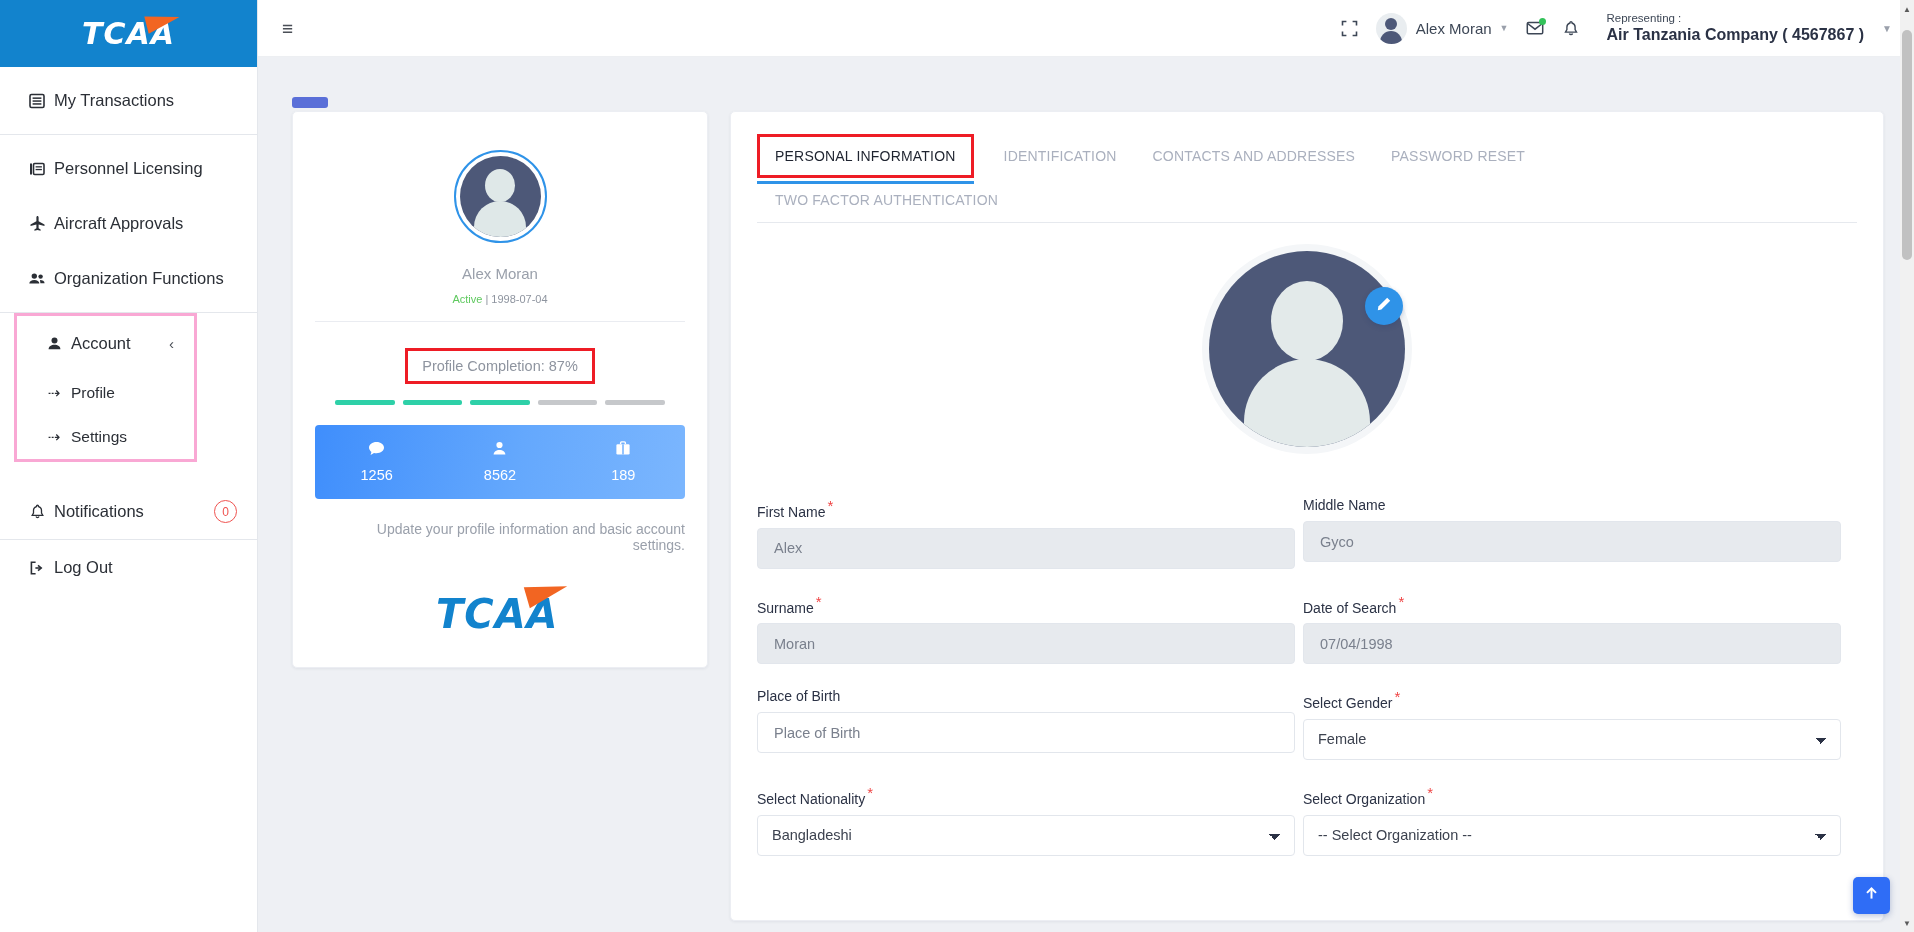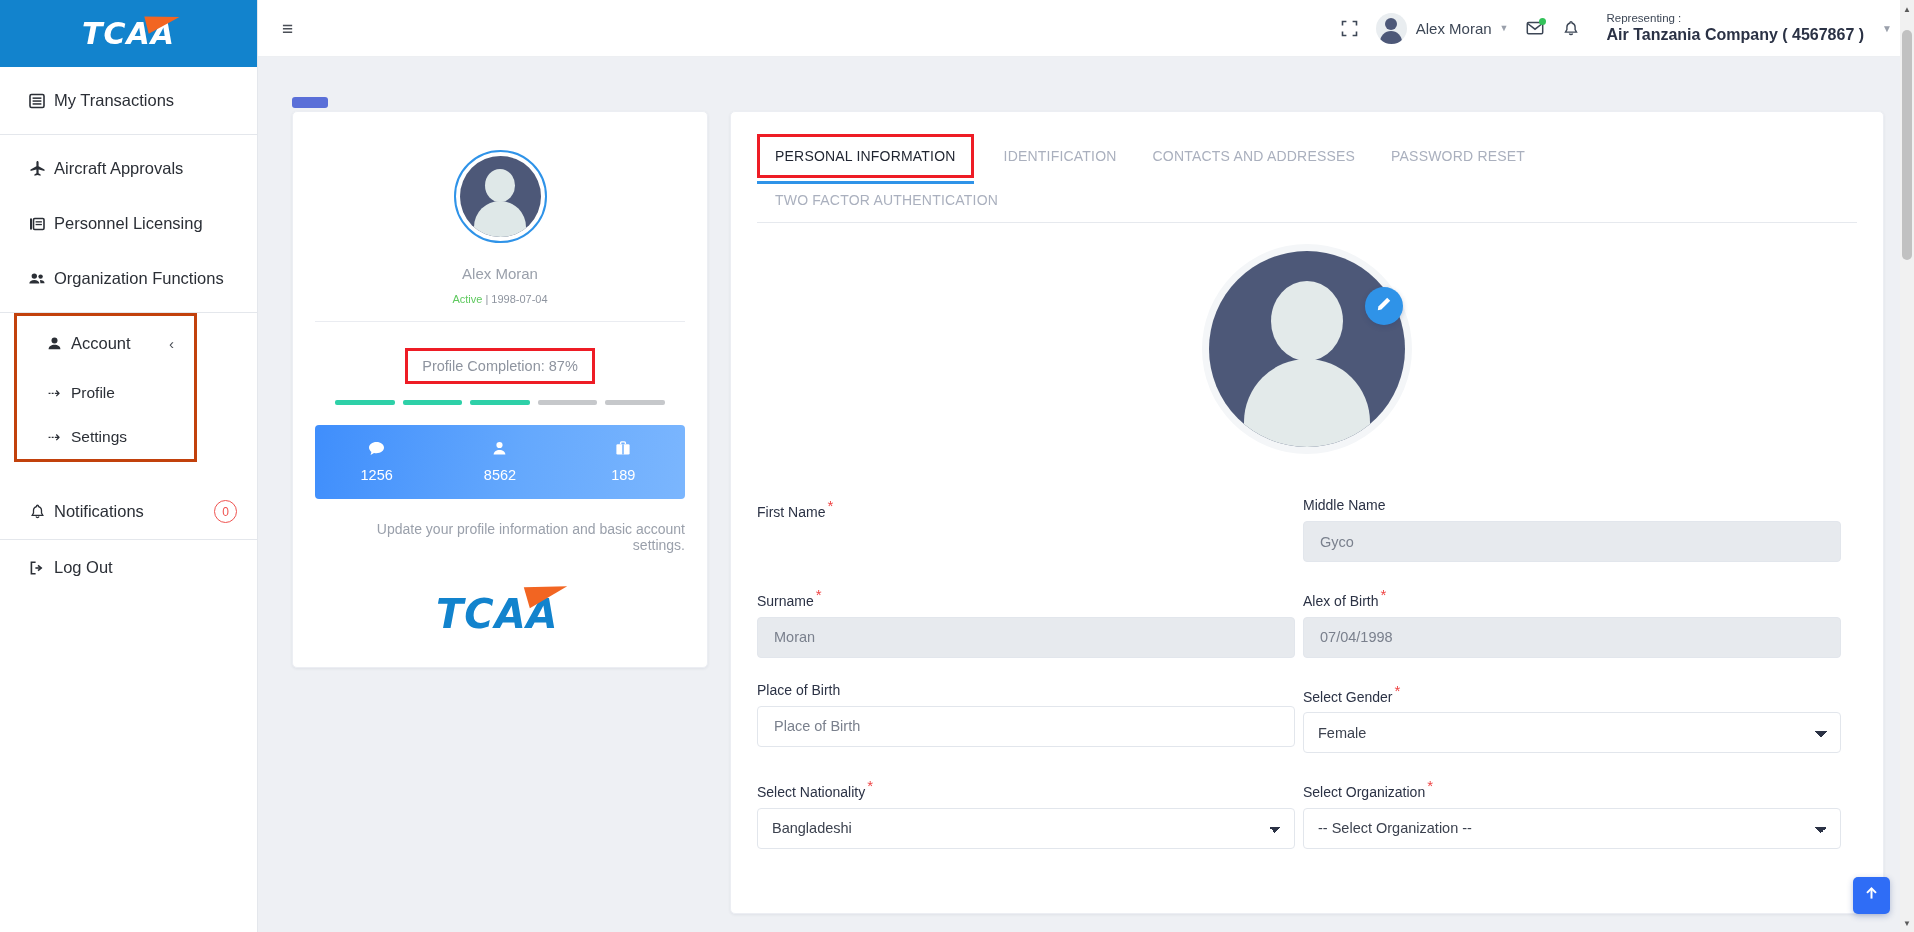--- a/index.html
+++ b/index.html
@@ -47,21 +47,21 @@
   }
   .nav-ico {
     width: 34px; min-width: 34px;
     display: flex; align-items: center; justify-content: center;
     color: #2b2f36;
   }
   .nav-label { flex: 1; }
   .chev { color: #4a4f57; font-size: 15px; }
 
   .account-box {
-    border: 3px solid #c2410c;
+    border: 3px solid #f9a8d4;
     margin: 0 60px 0 14px;
     position: relative;
   }
   .sub-item {
     display: flex; align-items: center;
     height: 44px; padding: 0 20px;
     color: #2b2f36; font-size: 15.5px; cursor: pointer;
   }
   .sub-arrow {
     width: 34px; min-width: 34px; color: #2b2f36;
@@ -345,36 +345,36 @@
         </span>
         <span class="nav-label">My Transactions</span>
       </div>
     </div>
 
     <div class="nav-sep"></div>
 
     <div class="nav-group">
       <div class="nav-item">
         <span class="nav-ico">
-          <svg width="17" height="17" viewBox="0 0 17 17">
-              <path d="M8.5 1 C 9.2 1 9.6 1.7 9.6 2.6 L9.6 6.3 L15.5 9.6 L15.5 11 L9.6 9.4 L9.6 13.2 L11.6 14.6 L11.6 15.8 L8.5 15 L5.4 15.8 L5.4 14.6 L7.4 13.2 L7.4 9.4 L1.5 11 L1.5 9.6 L7.4 6.3 L7.4 2.6 C7.4 1.7 7.8 1 8.5 1 Z" fill="#2b2f36"></path>
-            </svg>
-        </span>
-        <span class="nav-label">Aircraft Approvals</span>
-      </div>
-      <div class="nav-item">
-        <span class="nav-ico">
           <svg width="16" height="16" viewBox="0 0 16 16">
               <rect x="1" y="2.5" width="2" height="11" fill="#2b2f36"></rect>
               <rect x="4.5" y="2.5" width="10.5" height="11" rx="1.2" fill="none" stroke="#2b2f36" stroke-width="1.6"></rect>
               <rect x="6.6" y="5.2" width="6.3" height="1.3" fill="#2b2f36"></rect>
               <rect x="6.6" y="7.9" width="6.3" height="1.3" fill="#2b2f36"></rect>
             </svg>
         </span>
         <span class="nav-label">Personnel Licensing</span>
+      </div>
+      <div class="nav-item">
+        <span class="nav-ico">
+          <svg width="17" height="17" viewBox="0 0 17 17">
+              <path d="M8.5 1 C 9.2 1 9.6 1.7 9.6 2.6 L9.6 6.3 L15.5 9.6 L15.5 11 L9.6 9.4 L9.6 13.2 L11.6 14.6 L11.6 15.8 L8.5 15 L5.4 15.8 L5.4 14.6 L7.4 13.2 L7.4 9.4 L1.5 11 L1.5 9.6 L7.4 6.3 L7.4 2.6 C7.4 1.7 7.8 1 8.5 1 Z" fill="#2b2f36"></path>
+            </svg>
+        </span>
+        <span class="nav-label">Aircraft Approvals</span>
       </div>
       <div class="nav-item">
         <span class="nav-ico">
           <svg width="18" height="16" viewBox="0 0 18 16">
               <circle cx="6.3" cy="5.1" r="2.7" fill="#2b2f36"></circle>
               <circle cx="12.6" cy="5.6" r="2.2" fill="#2b2f36"></circle>
               <path d="M1.3 12.6 c0-2.4 2.2-3.7 5-3.7 s5 1.3 5 3.7 z" fill="#2b2f36"></path>
               <path d="M12 9.1 c2.4 0 4.6 1 4.6 3.1 l-4.2 0 z" fill="#2b2f36"></path>
             </svg>
         </span>
@@ -577,39 +577,40 @@
               </span>
             </div>
           </div>
 
           <div class="fields">
 
             <div class="field">
               <div class="f-label">
                 <span>First Name</span><span class="req">*</span>
               </div>
+              <input class="f-input" type="text" value="Alex" style="">
             </div>
 
             <div class="field">
               <div class="f-label">
                 <span>Middle Name</span>
               </div>
               <input class="f-input" type="text" value="Gyco" style="">
             </div>
 
             <div class="field">
               <div class="f-label">
                 <span>Surname</span><span class="req">*</span>
               </div>
               <input class="f-input" type="text" value="Moran" style="">
             </div>
 
             <div class="field">
               <div class="f-label">
-                <span>Alex of Birth</span><span class="req">*</span>
+                <span>Date of Search</span><span class="req">*</span>
               </div>
               <input class="f-input" type="text" value="07/04/1998" style="">
             </div>
 
             <div class="field">
               <div class="f-label">
                 <span>Place of Birth</span>
               </div>
               <input class="f-input white" type="text" placeholder="Place of Birth" style="">
             </div>

